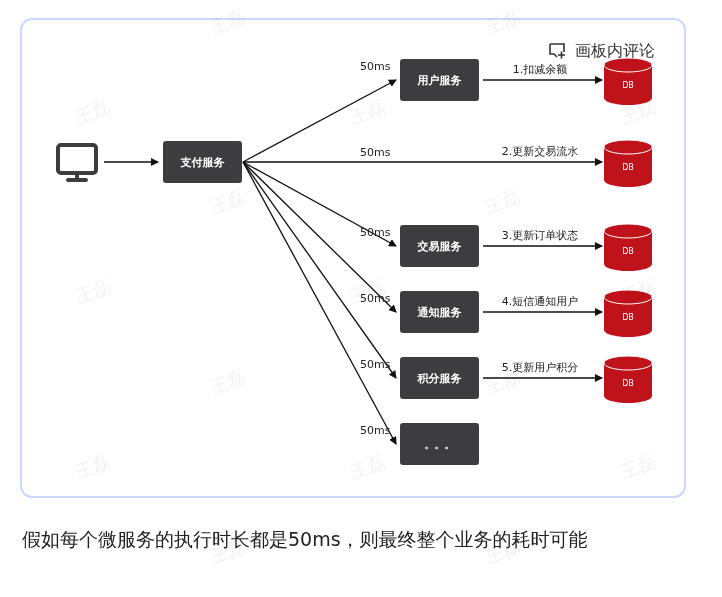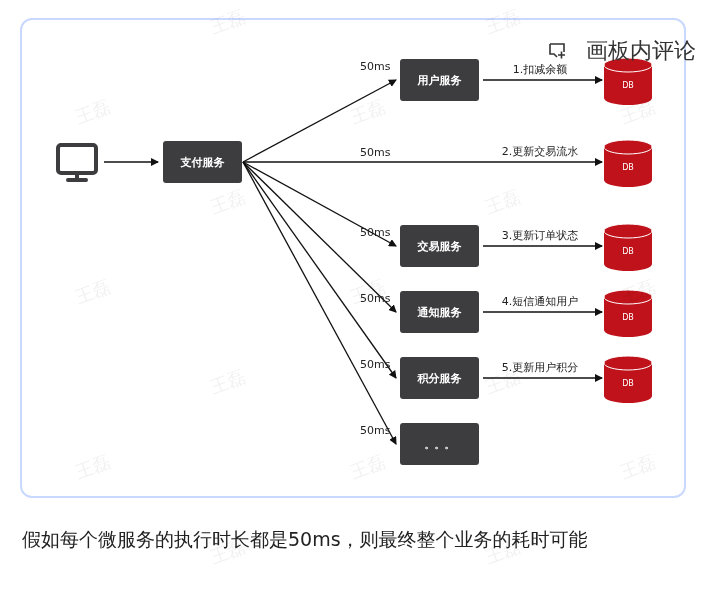--- a/index.html
+++ b/index.html
@@ -2,21 +2,21 @@
 <html><head>
 <meta charset="utf-8">
 <style>
   html, body { margin:0; padding:0; background:#ffffff; }
   body { width:722px; height:597px; position:relative; overflow:hidden;
          font-family:"DejaVu Sans", "Liberation Sans", sans-serif; }
   .board { position:absolute; left:20px; top:18px; width:666px; height:480px;
            border:2px solid #c9d8ff; border-radius:12px; box-sizing:border-box; background:#fff; }
   svg.diagram { position:absolute; left:0; top:0; width:722px; height:597px; }
   .comment-btn { position:absolute; left:548px; top:38px; height:26px; display:flex; align-items:center;
-                 gap:20px; color:#333; font-size:22px; cursor:pointer; z-index:5; }
+                 gap:9px; color:#333; font-size:16px; cursor:pointer; z-index:5; }
   .comment-btn svg { width:18px; height:18px; }
   .caption { position:absolute; left:22px; top:522px; width:680px; font-size:19px; line-height:34px;
              color:#222; }
   .watermark { position:absolute; color:rgba(0,0,0,0.06); font-size:18px; transform:rotate(-20deg);
                pointer-events:none; }
 </style>
 </head>
 <body>
 
 <div class="board"></div>

